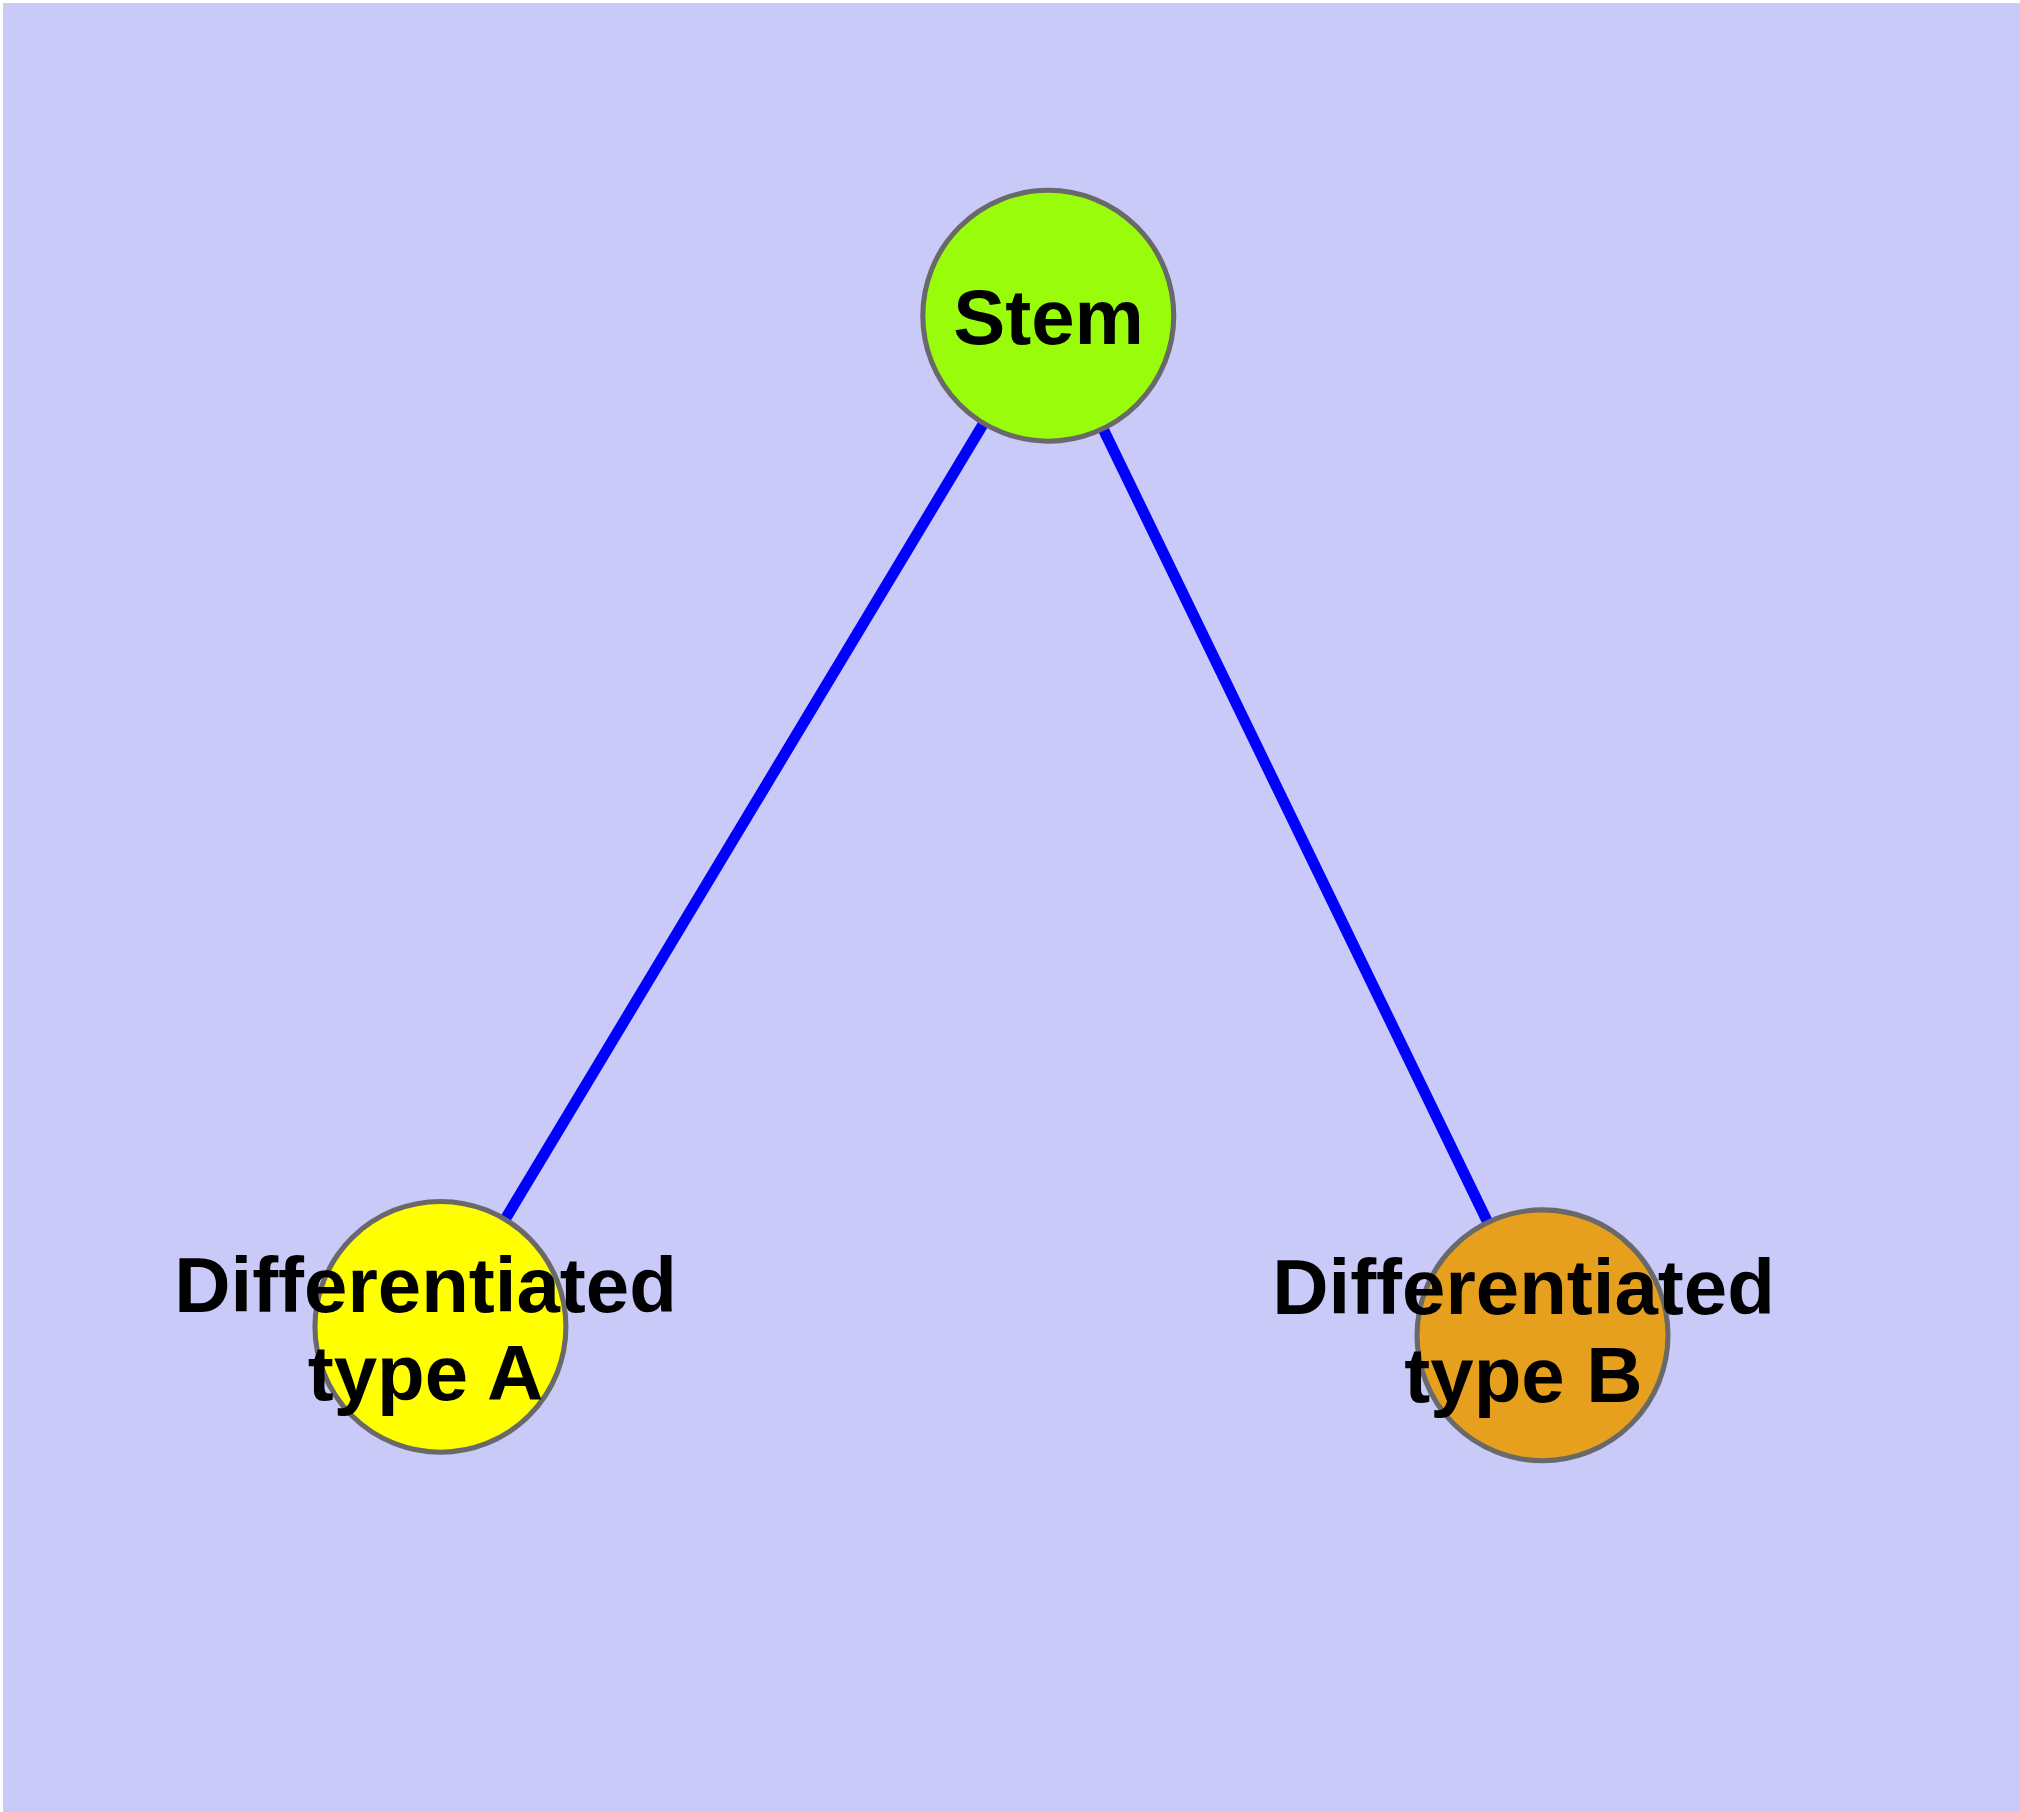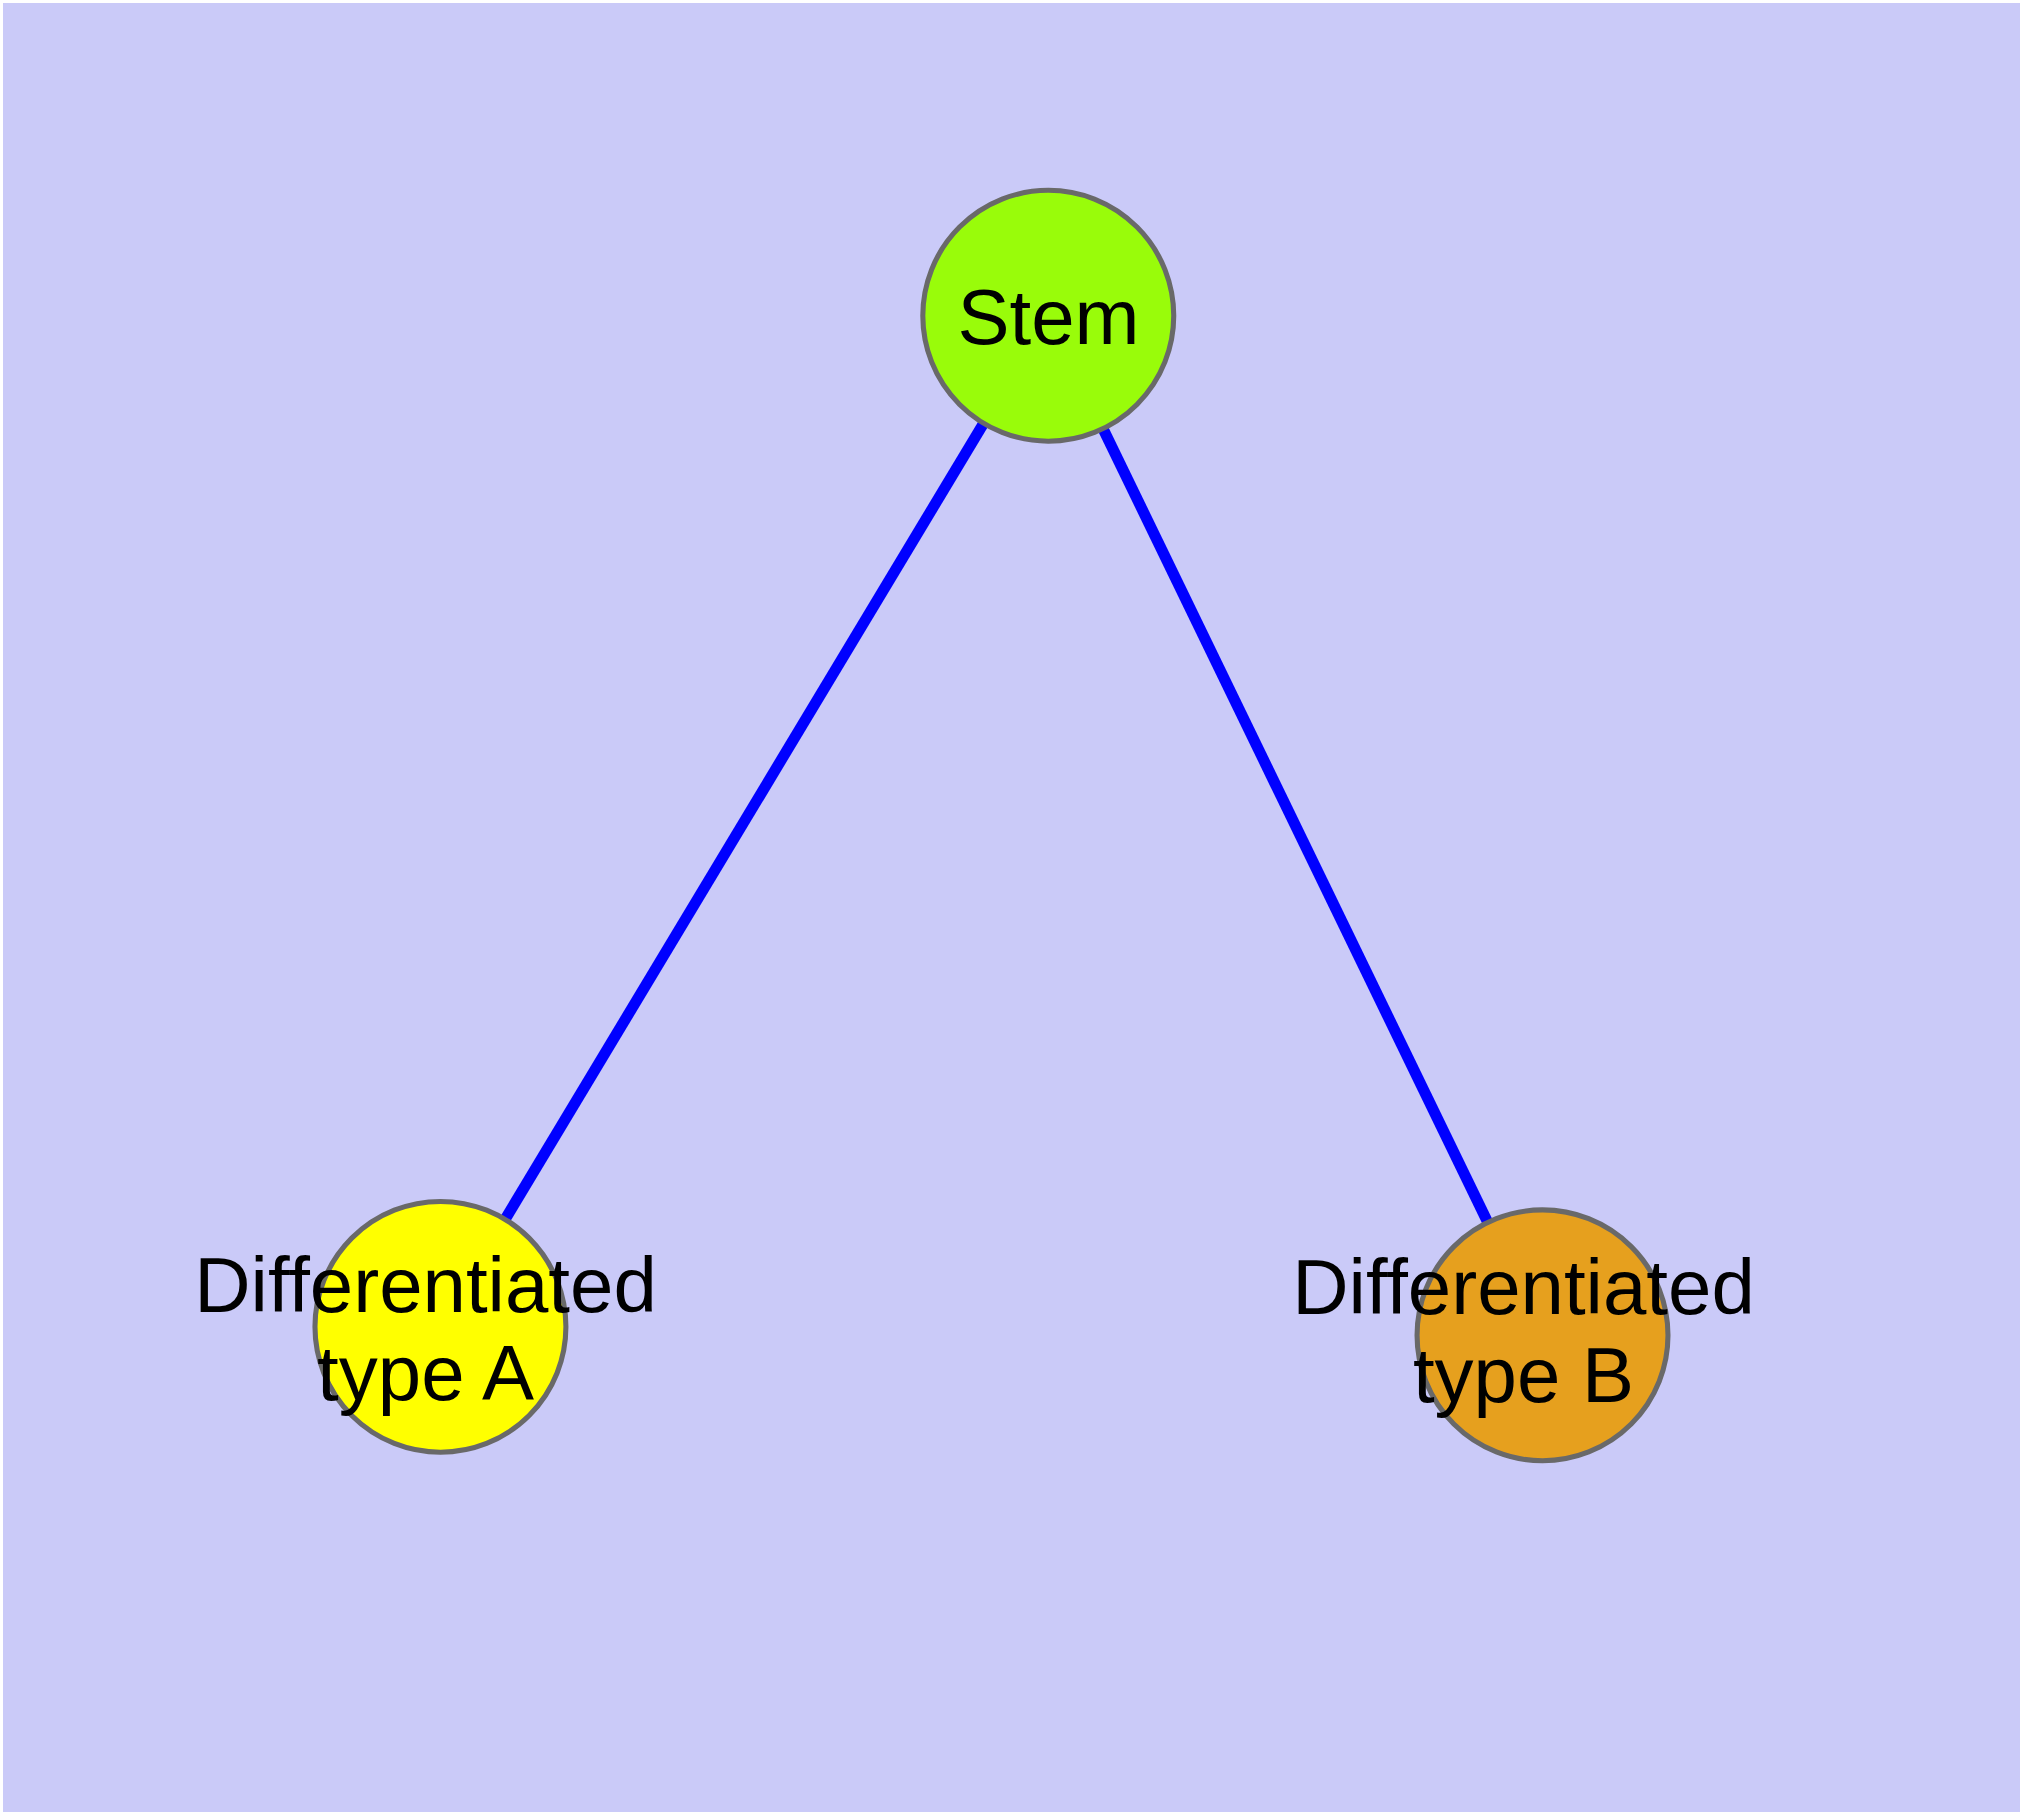--- a/index.html
+++ b/index.html
@@ -36,21 +36,21 @@
     stroke-linecap: butt;
   }
   .node {
     stroke: #696969;
     stroke-width: 6px;
   }
   .node-label {
     position: absolute;
     transform: translate(-50%, -50%);
     color: #000000;
-    font-weight: normal;
+    font-weight: bold;
     font-size: 78px;
     line-height: 1.13;
     text-align: center;
     white-space: pre-line;
     letter-spacing: 0px;
   }
 </style>
 </head>
 <body>
 

